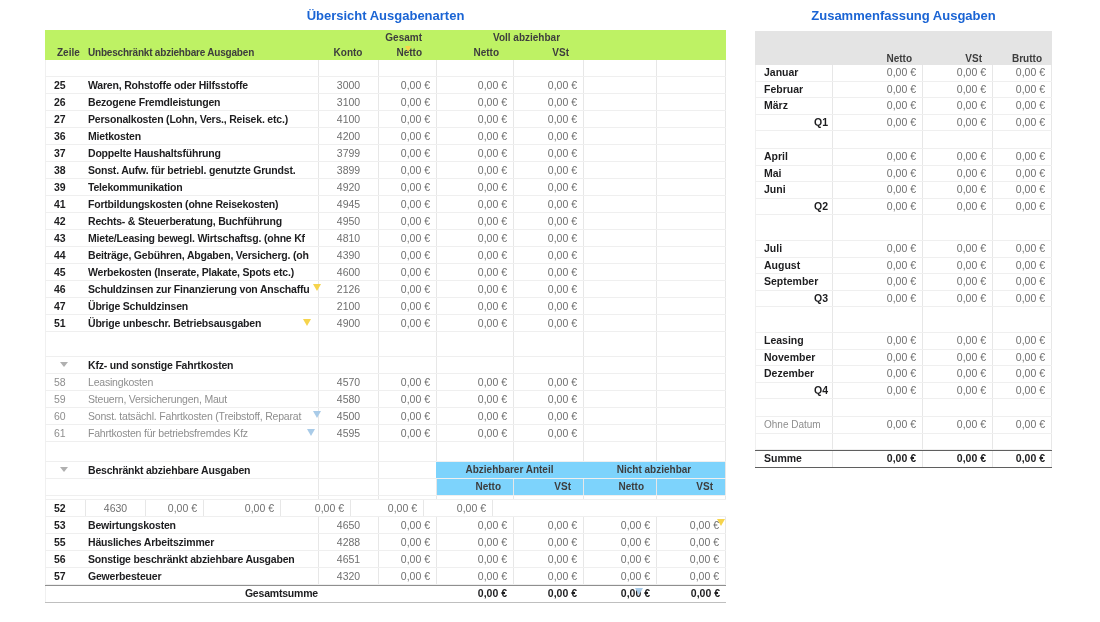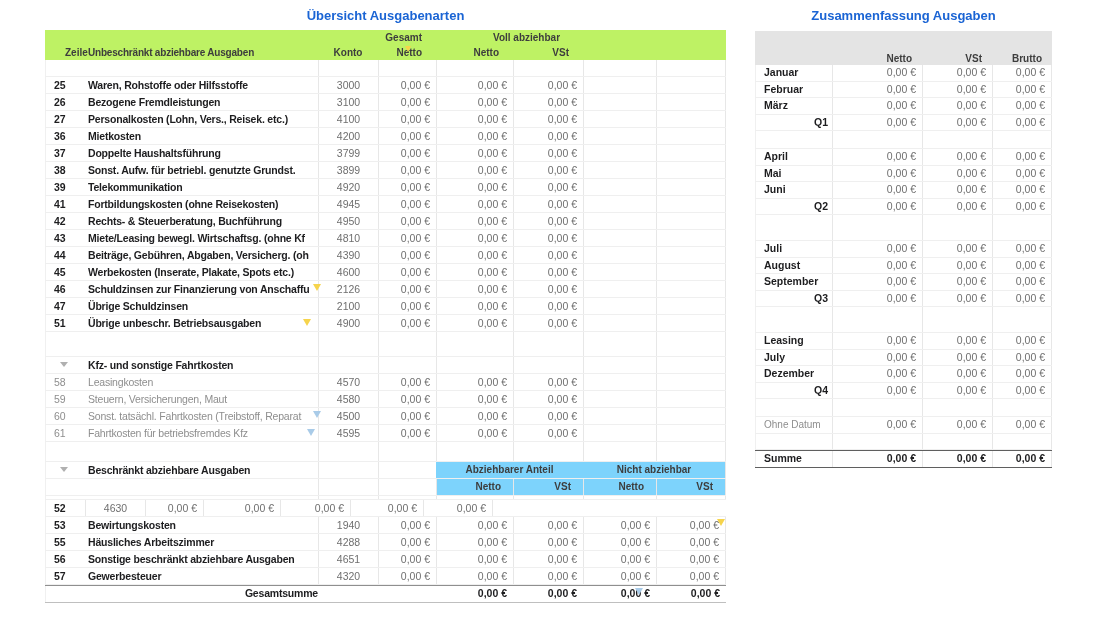--- a/index.html
+++ b/index.html
@@ -21,21 +21,21 @@
   .c4{width:58px;}
   .c5{width:77px;}
   .c6{width:70px;}
   .c7{width:73px;}
   .c8{width:70px;}
   .cspan56{width:147px;}
   .cspan78{width:143px;}
   .hdr{font-weight:bold;color:#3d3d3d;font-size:10px;}
   .hr{text-align:right;padding-right:14px;}
   .hc{text-align:center;}
-  .hz{padding-left:20px;}
+  .hz{padding-left:12px;}
   .vollpad{padding-left:34px;}
   .trow{display:flex;position:relative;height:17px;line-height:16px;
         border-bottom:1px solid #efefef;box-sizing:border-box;}
   .trow > .c1{border-left:1px solid #f0f0f0;}
   .vl{border-left:1px solid #e7e7e7;}
   .vr{border-right:1px solid #e7e7e7;}
   .b{font-weight:bold;color:#1d1d1f;}
   .gtx{color:#8e8e8e;}
   .z{padding-left:8px;}
   .kt{text-align:center;color:#6f6f6f;}
@@ -373,21 +373,21 @@
         <div class="c c3 vl kt">4630</div>
         <div class="c c4 vl val">0,00 €</div>
         <div class="c c5 vl val">0,00 €</div>
         <div class="c c6 vl val">0,00 €</div>
         <div class="c c7 vl val">0,00 €</div>
         <div class="c c8 vl vr val">0,00 €</div>
       </div>
       <div class="trow">
         <div class="c c1 z b">53</div>
         <div class="c c2 b">Bewirtungskosten</div>
-        <div class="c c3 vl kt">1940</div>
+        <div class="c c3 vl kt">4650</div>
         <div class="c c4 vl val">0,00 €</div>
         <div class="c c5 vl val">0,00 €</div>
         <div class="c c6 vl val">0,00 €</div>
         <div class="c c7 vl val">0,00 €</div>
         <div class="c c8 vl vr val">0,00 €</div>
         <span class="mk yellow-end"></span>
       </div>
       <div class="trow">
         <div class="c c1 z b">55</div>
         <div class="c c2 b">Häusliches Arbeitszimmer</div>
@@ -531,21 +531,21 @@
         <div class="c rc3 vl"></div>
         <div class="c rc4 vl vr"></div>
       </div>
       <div class="rrow">
         <div class="c rc1 b">Leasing</div>
         <div class="c rc2 vl val">0,00 €</div>
         <div class="c rc3 vl val">0,00 €</div>
         <div class="c rc4 vl vr val">0,00 €</div>
       </div>
       <div class="rrow">
-        <div class="c rc1 b">July</div>
+        <div class="c rc1 b">November</div>
         <div class="c rc2 vl val">0,00 €</div>
         <div class="c rc3 vl val">0,00 €</div>
         <div class="c rc4 vl vr val">0,00 €</div>
       </div>
       <div class="rrow">
         <div class="c rc1 b">Dezember</div>
         <div class="c rc2 vl val">0,00 €</div>
         <div class="c rc3 vl val">0,00 €</div>
         <div class="c rc4 vl vr val">0,00 €</div>
       </div>

